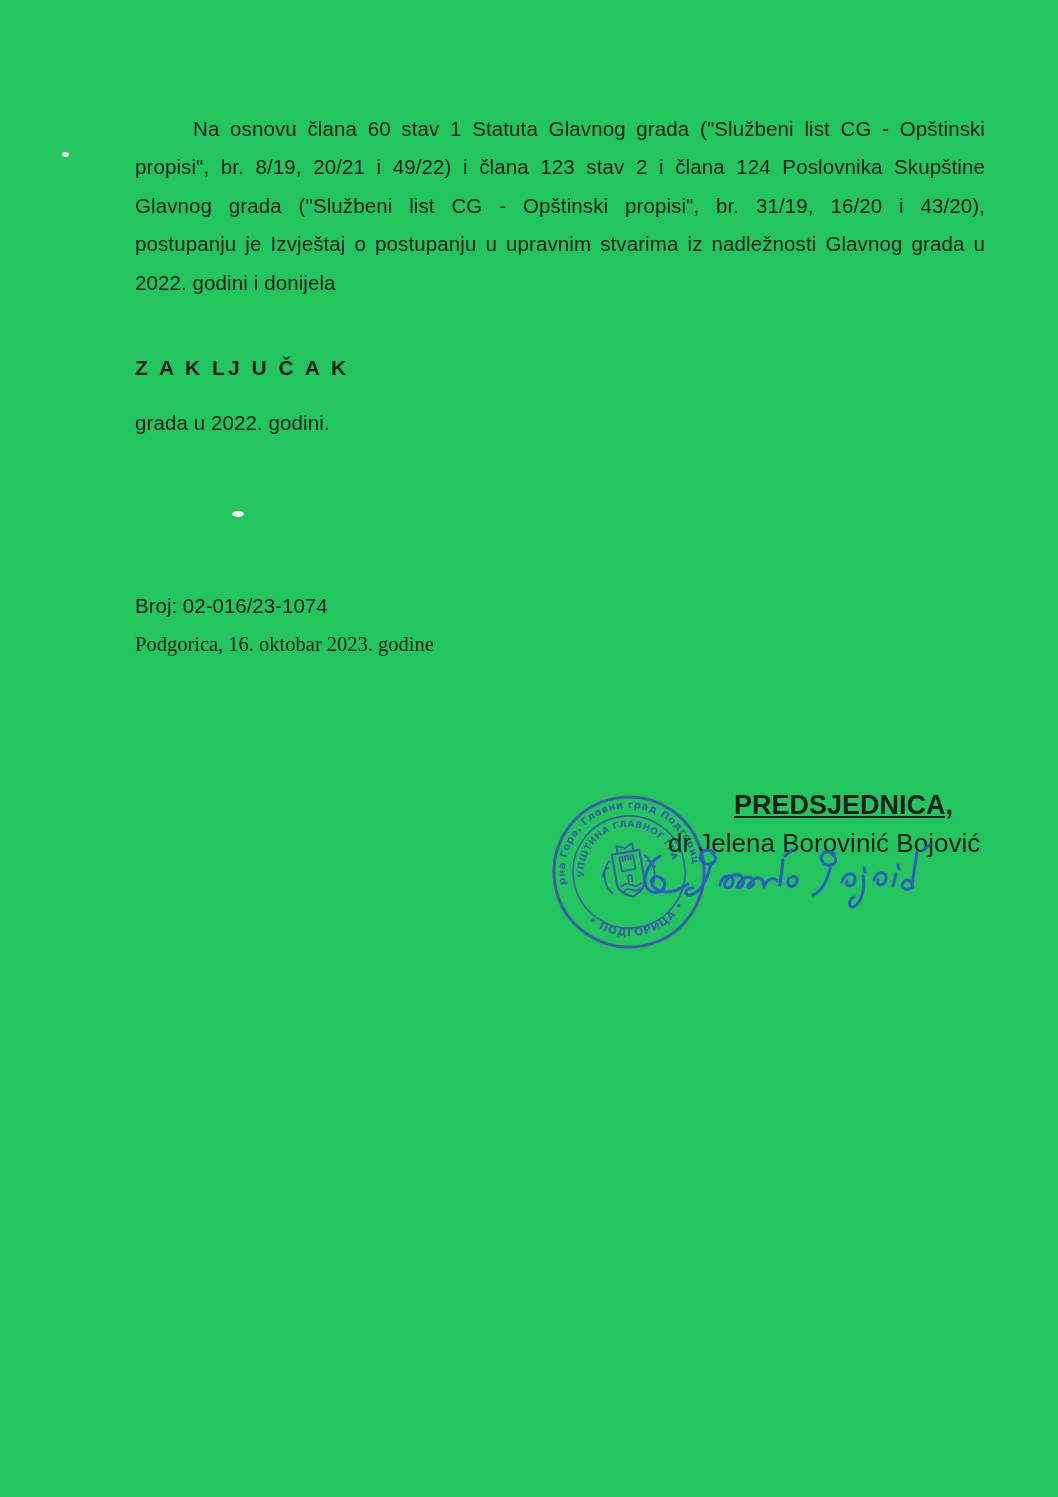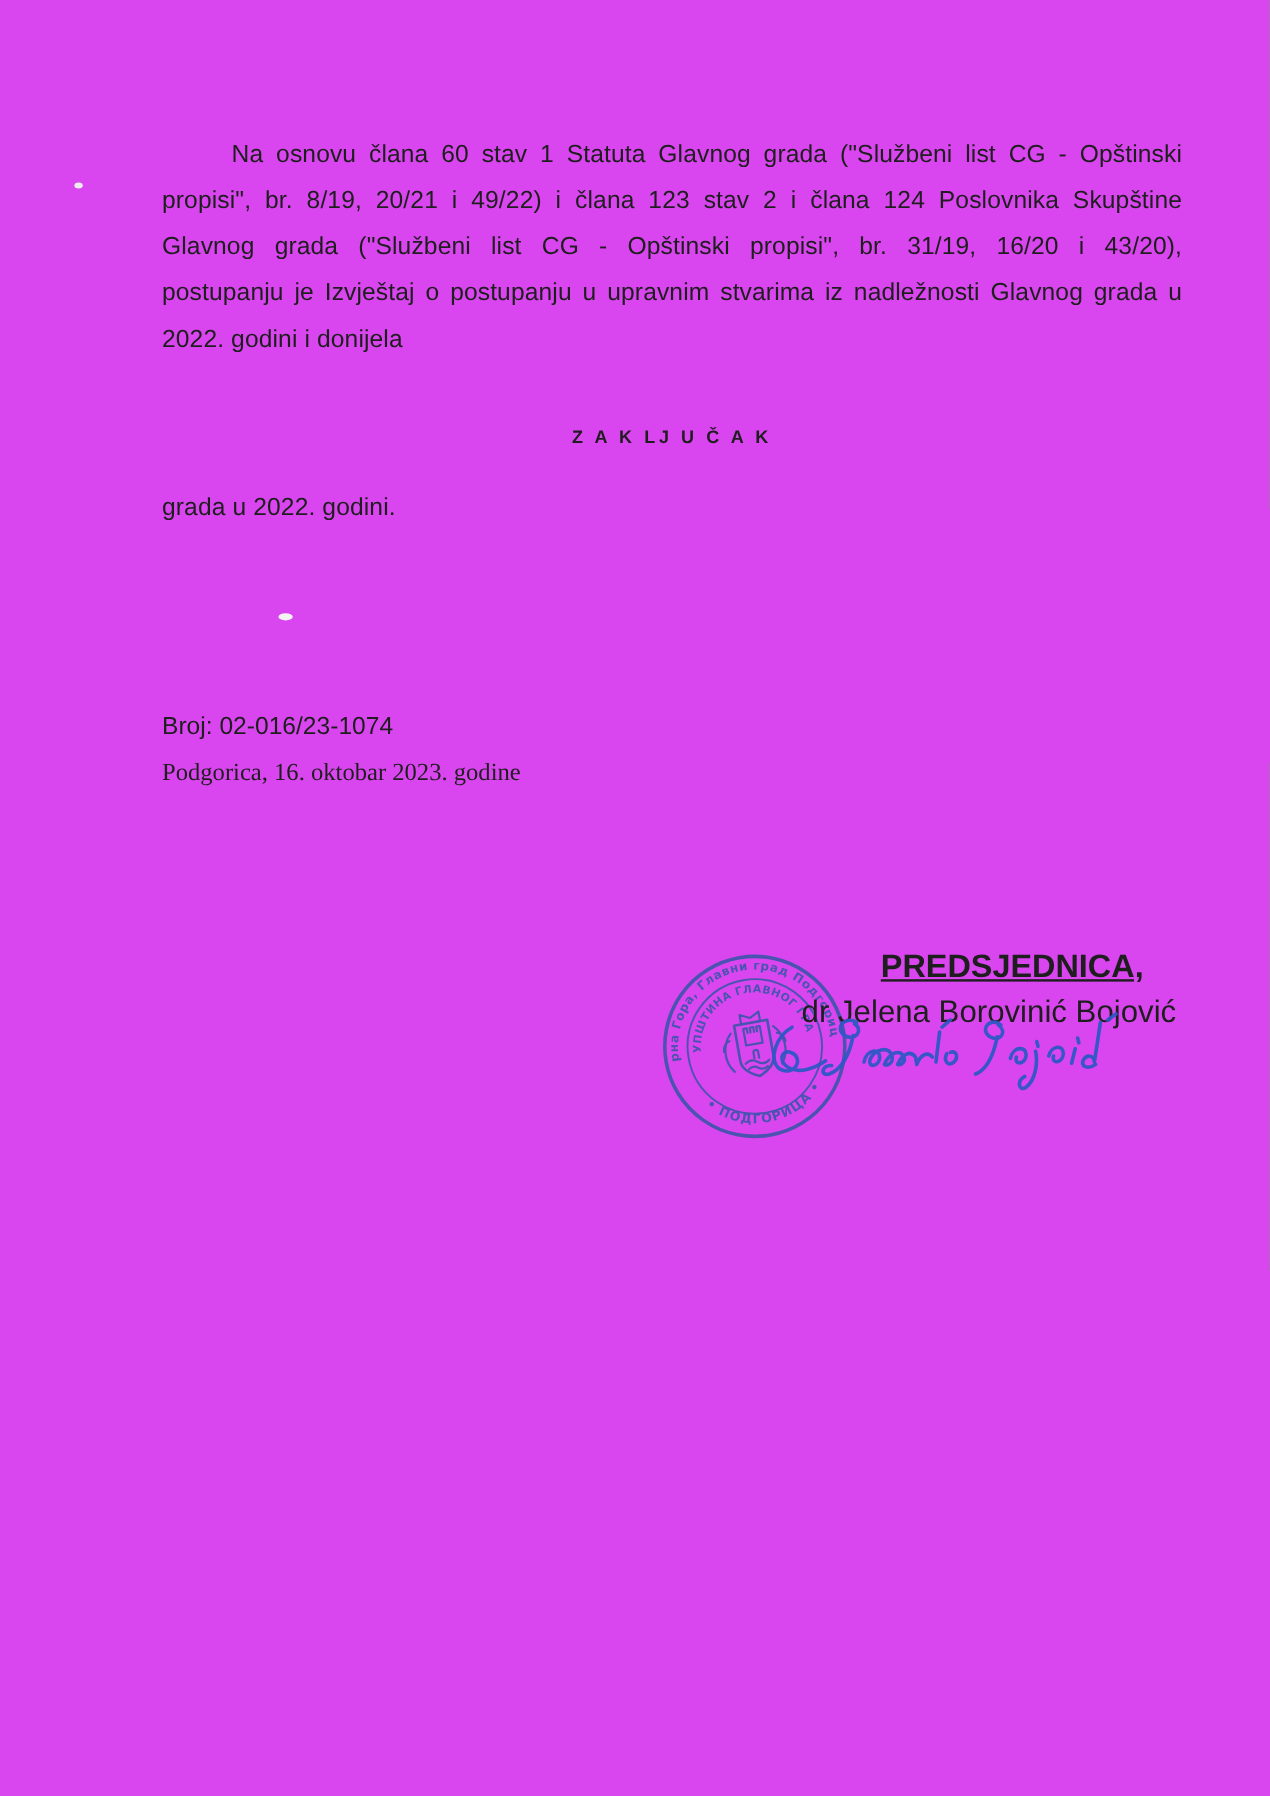--- a/index.html
+++ b/index.html
@@ -1,20 +1,20 @@
 <!DOCTYPE html>
 <html><head>
 <meta charset="utf-8">
 <style>
   html,body{margin:0;padding:0;background:#8a8a8a;}
   .page{
     position:relative;
     width:1058px;height:1497px;
     margin:0 auto;
-    background:#d946ef;
+    background:#22c55e;
     overflow:hidden;
     font-family:"Liberation Sans","DejaVu Sans",sans-serif;
     color:#1e1e1e;
   }
   .textblock{
     position:absolute;
     left:135px;
     width:850px;
     font-size:20.5px;
     line-height:38.4px;
@@ -26,23 +26,23 @@
     white-space:nowrap;
   }
   .jline-last{
     text-align:left;
     white-space:nowrap;
   }
   .indent{ text-indent:58px; }
   .heading{
     position:absolute;
     left:135px; top:356px; width:850px;
-    text-align:center;
+    text-align:left;
     font-weight:bold;
-    font-size:15px;
+    font-size:21px;
     letter-spacing:3px;
     white-space:nowrap;
   }
   .singleline{
     position:absolute;
     font-size:20.5px;
     line-height:30px;
     white-space:nowrap;
     margin-top:36px;
   }

